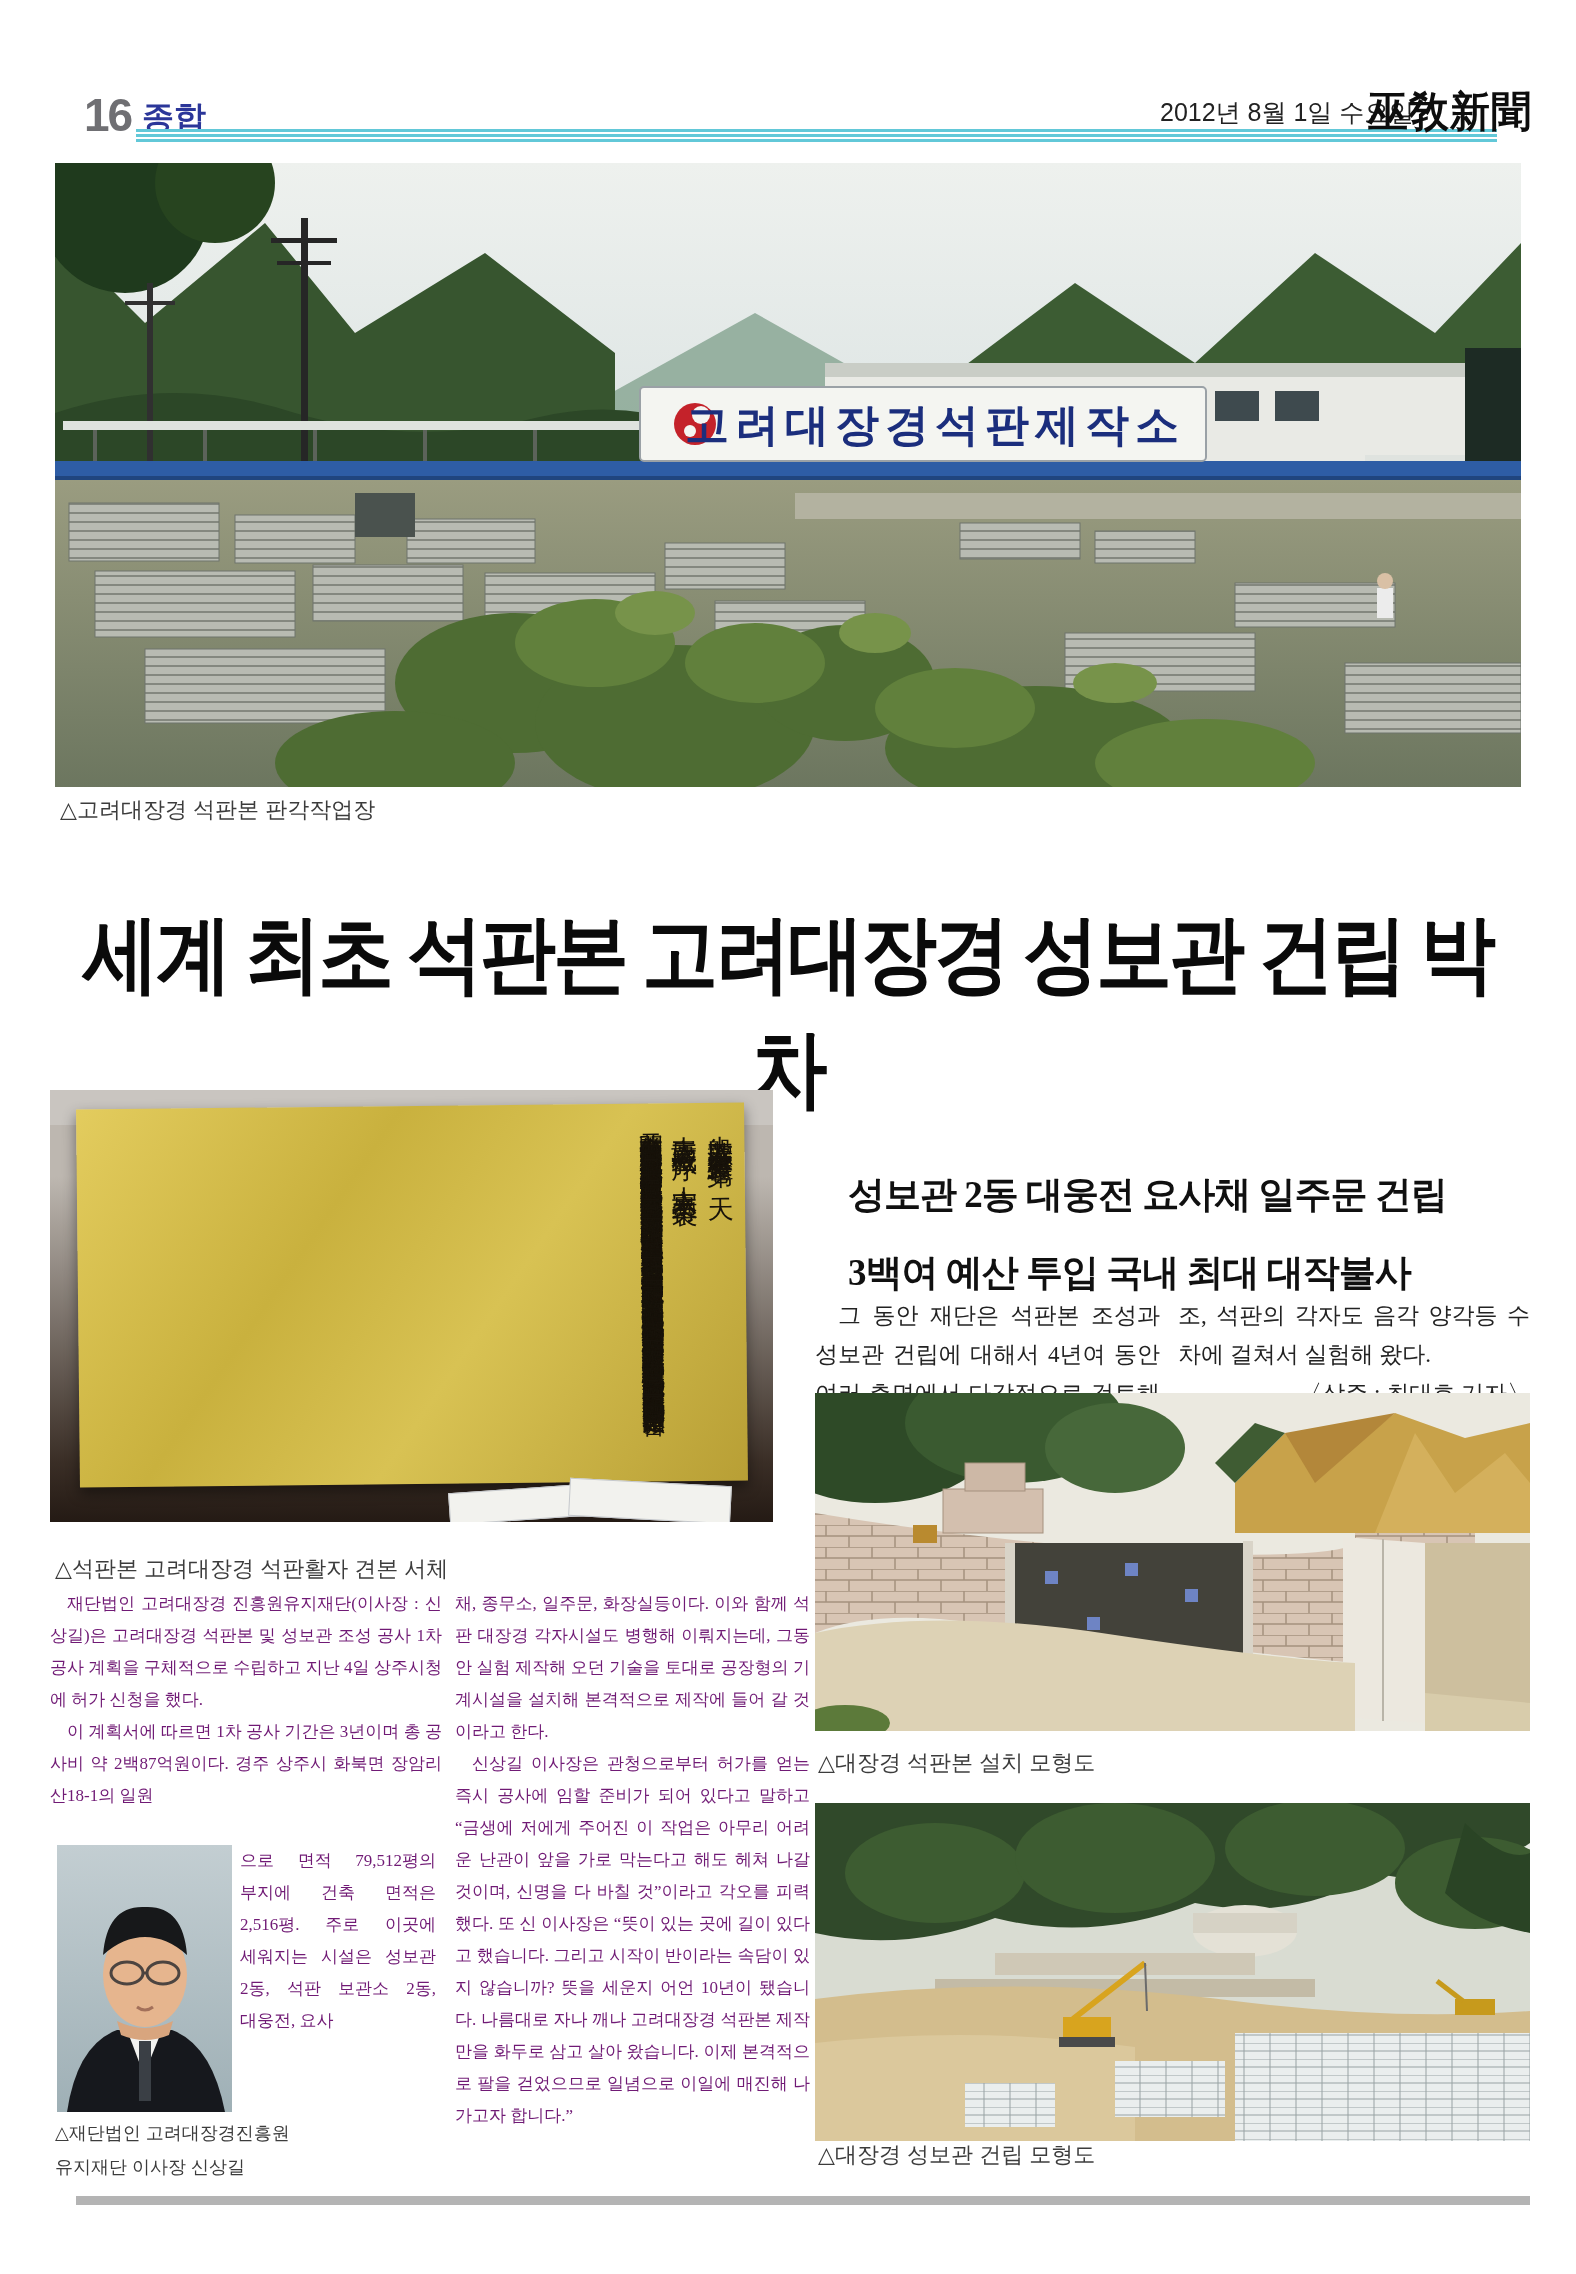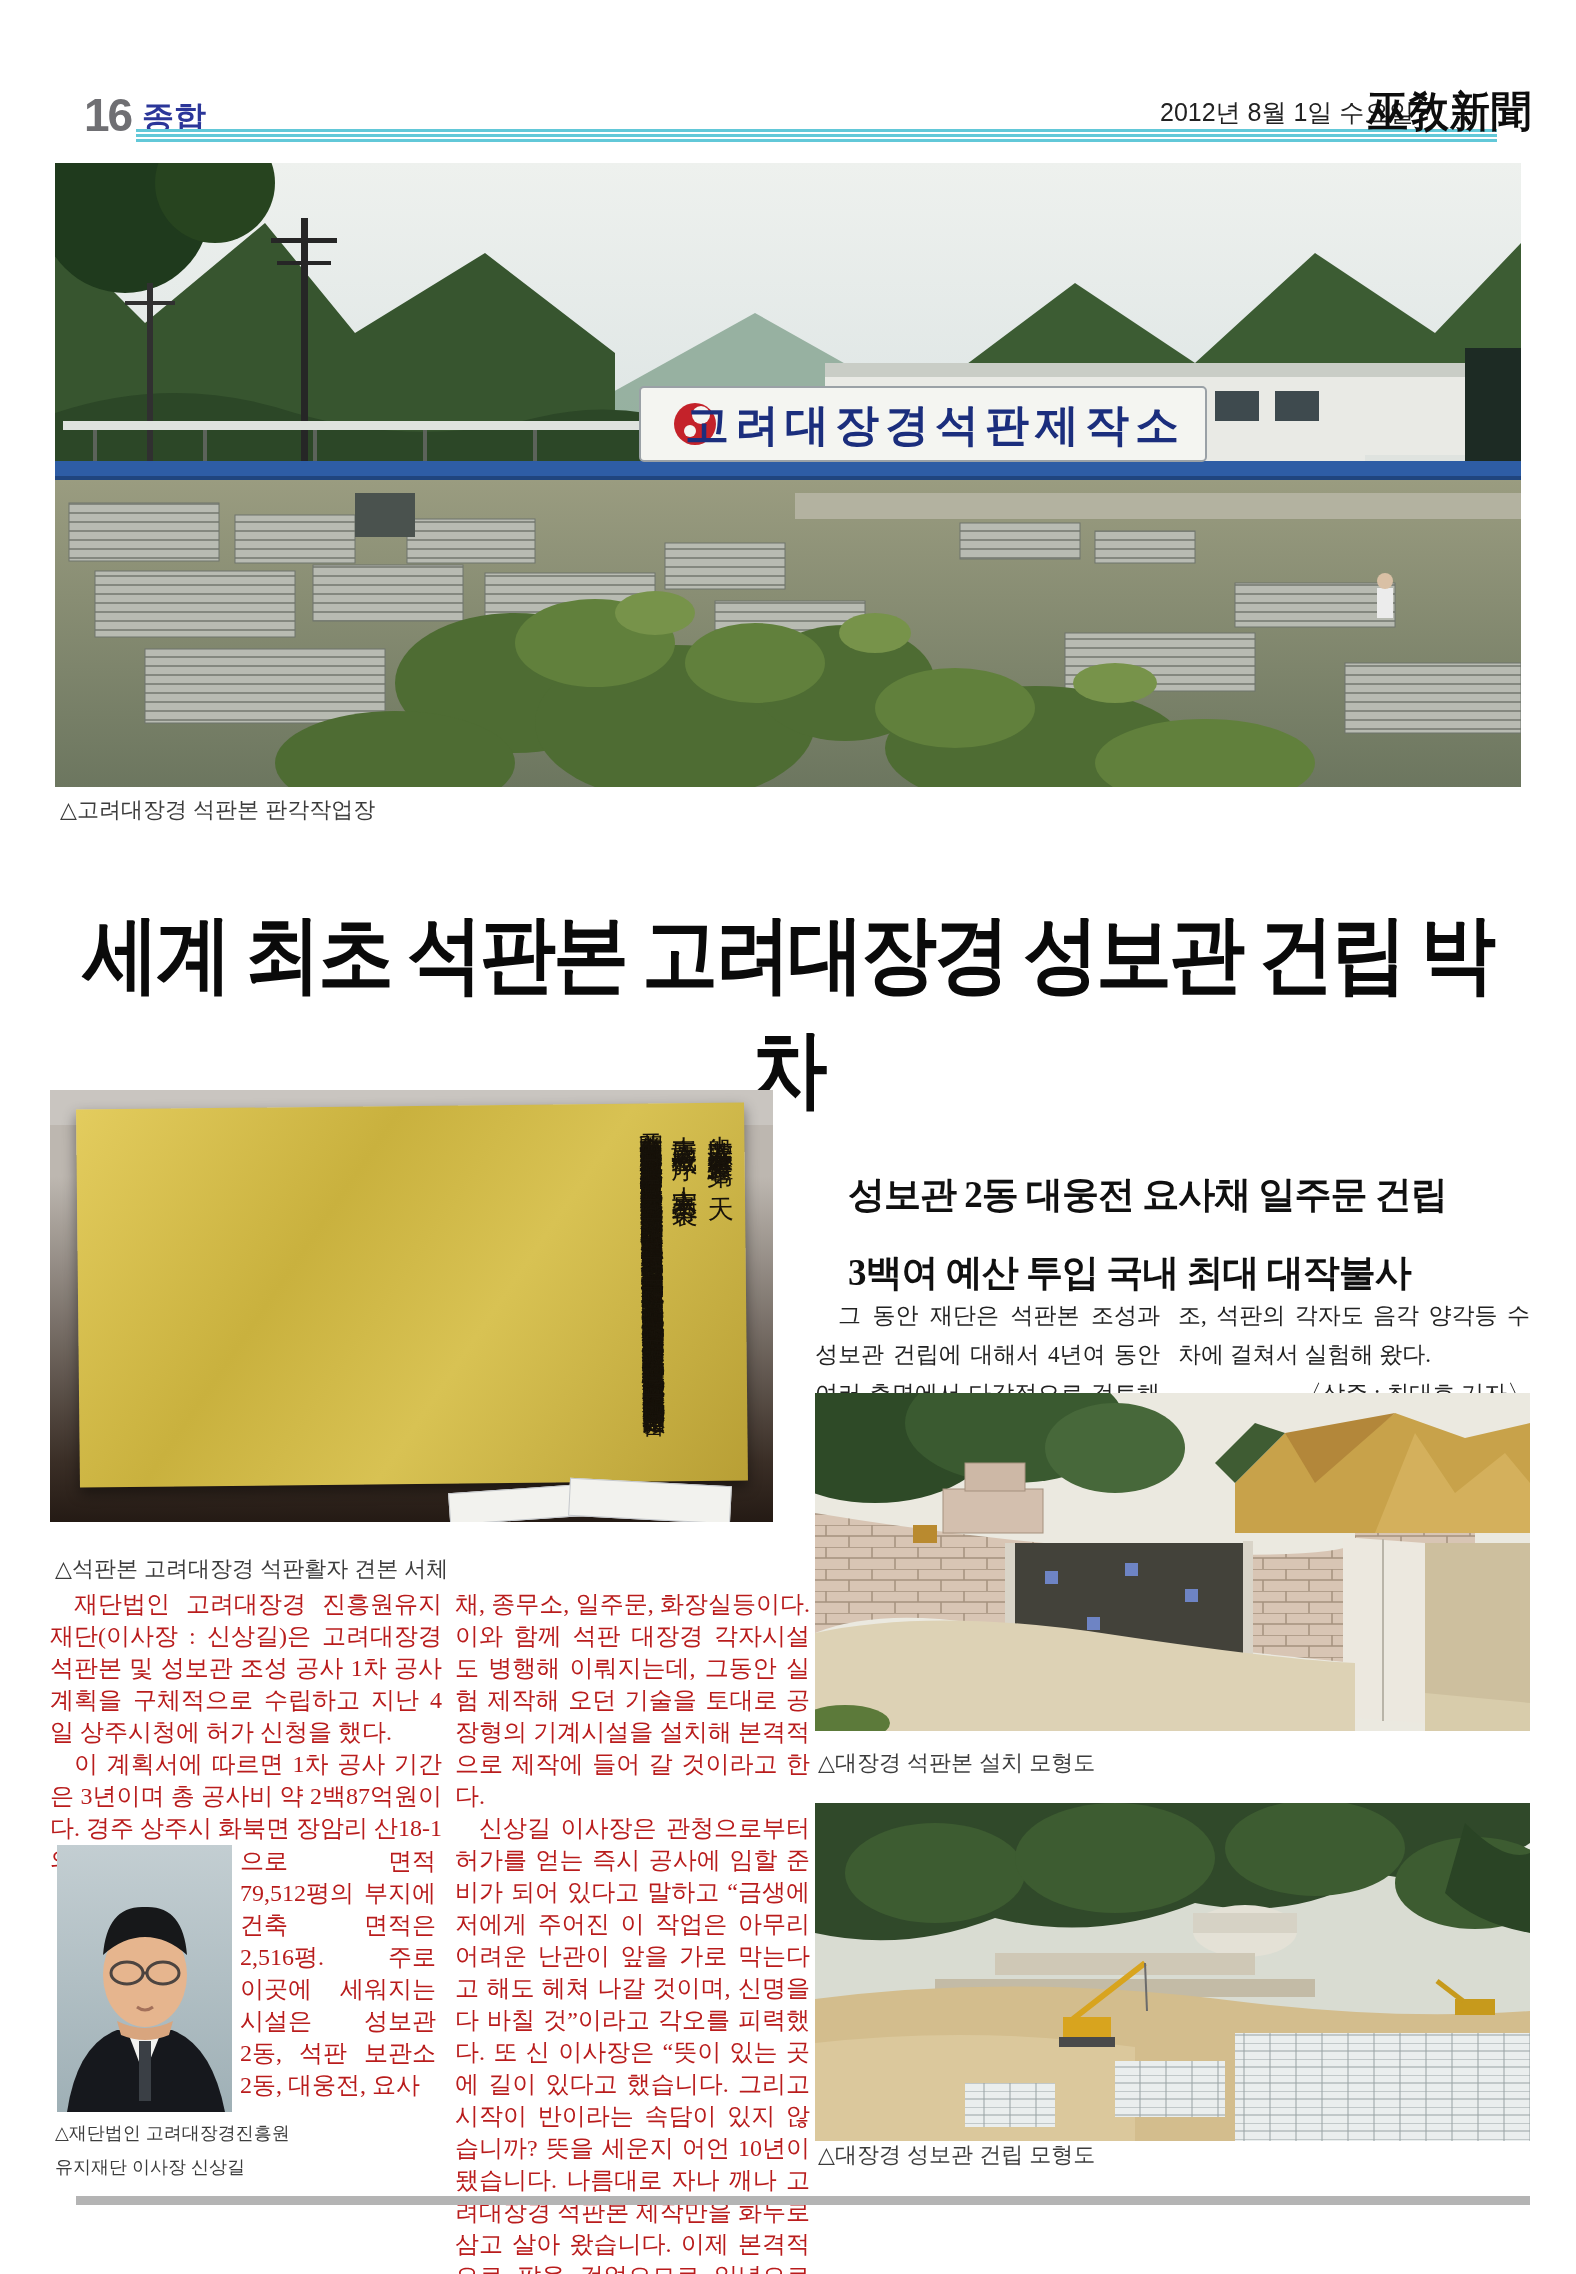--- a/index.html
+++ b/index.html
@@ -20,21 +20,21 @@
   .photo{position:absolute;overflow:hidden;background:#14b8a6;}
   .photo svg{display:block;}
   .caption{position:absolute;font-family:"Liberation Sans","DejaVu Sans",sans-serif;
         font-size:22px;color:#3c3c3c;letter-spacing:0px;}
   
   .headline{position:absolute;left:60px;top:898px;width:1456px;text-align:center;
         font-size:76px;font-weight:900;color:#0a0a0a;letter-spacing:-3px;transform:scaleY(1.12);transform-origin:top;}
   .subhead{position:absolute;left:848px;width:660px;font-size:37px;font-weight:bold;color:#101010;
         letter-spacing:-1px;white-space:nowrap;}
   
-  .bodytext{position:absolute;font-size:24px;line-height:32px;text-align:justify;color:#b91c1c;
+  .bodytext{position:absolute;font-size:17px;line-height:32px;text-align:justify;color:#701a75;
         font-family:"Liberation Serif","DejaVu Serif",serif;}
   .bodytext p{margin:0;text-indent:1em;}
   .intro-col{position:absolute;top:1296px;font-size:23px;line-height:39px;text-align:justify;color:#222;}
   .byline{text-align:right;text-indent:0;}
   .narrow-col{word-break:keep-all;}
   .portrait-caption{position:absolute;left:55px;top:2116px;width:330px;
         font-family:"Liberation Sans","DejaVu Sans",sans-serif;font-size:18px;line-height:34px;color:#3c3c3c;}
   .footer-rule{position:absolute;left:76px;top:2196px;width:1454px;height:9px;background:#b4b4b4;}
   
   .plate-photo{background:linear-gradient(to bottom,#c9c5c0 0 8%,#bdb7b0 8% 20%,#3a2e26 86%,#241a14 100%);}

